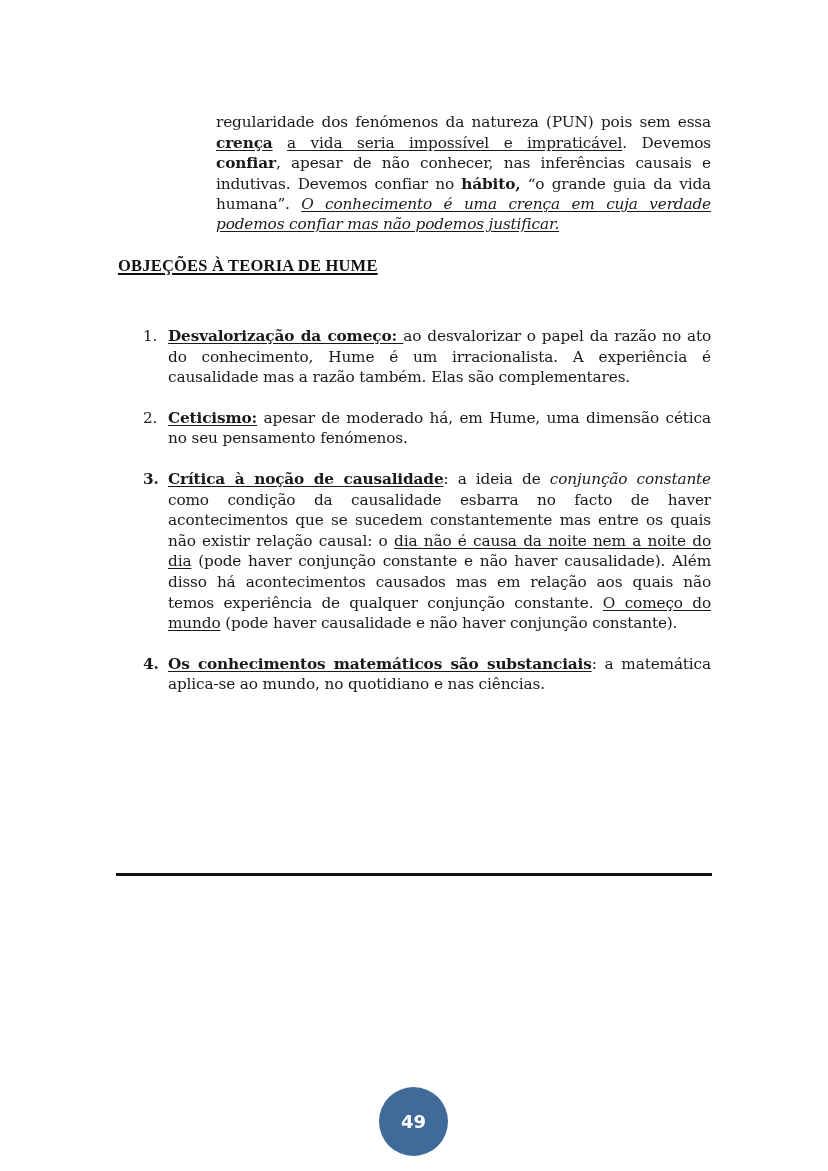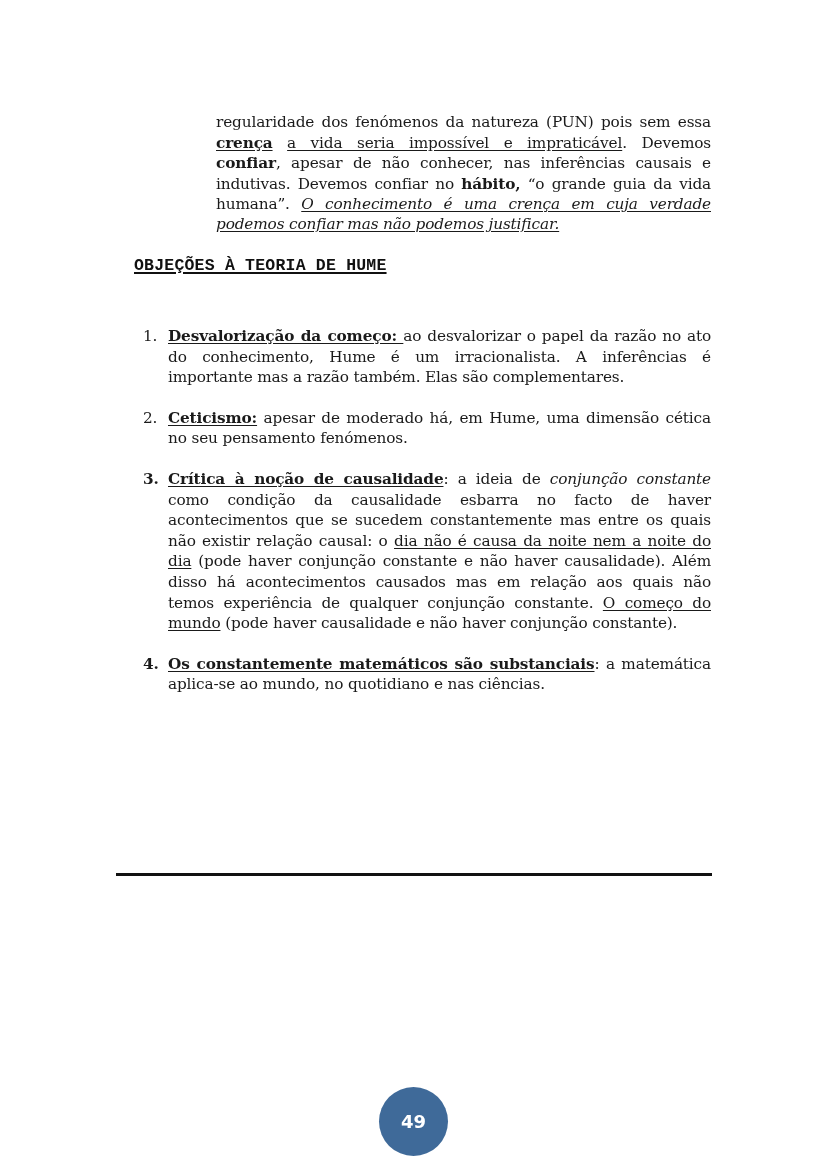--- a/index.html
+++ b/index.html
@@ -30,23 +30,23 @@
       line-height: 20.4px;
       text-align: justify;
       letter-spacing: -0.15px;
     }
     .u { text-decoration: underline; text-underline-offset: 2px; }
     .b { font-weight: bold; }
     .i { font-style: italic; }
 
     .section-heading {
       position: absolute;
-      left: 134px;
+      left: 118px;
       top: 256px;
-      font-family: Liberation Mono, monospace;
+      font-family: Liberation Serif, serif;
       font-weight: bold;
       font-size: 16.5px;
       letter-spacing: 0.2px;
       text-decoration: underline;
       text-decoration-thickness: 2px;
       text-underline-offset: 2px;
       color: #111111;
     }
 
     .objections {
@@ -111,33 +111,33 @@
 
 <div class="page">
 
   <p class="intro-para"><span>regularidade dos fenómenos da natureza (PUN) pois sem essa </span><span class="b u">crença</span><span>  </span><span class="u">a vida seria impossível e impraticável</span><span>. Devemos </span><span class="b">confiar</span><span>, apesar de não conhecer, nas inferências causais e indutivas. Devemos confiar no </span><span class="b">hábito,</span><span> “o grande guia da vida humana”.  </span><span class="i u">O conhecimento é uma crença em cuja verdade podemos confiar mas não podemos justificar.</span></p>
 
   <h2 class="section-heading" style="margin:0;">OBJEÇÕES À TEORIA DE HUME</h2>
 
   <ol class="objections">
     <li class="objection">
       <span class="num">1.</span>
-      <span class="title">Desvalorização da começo: </span><span>ao desvalorizar o papel da razão no ato do conhecimento, Hume é um irracionalista. A inferências é importante mas a  razão também. Elas são complementares.</span>
+      <span class="title">Desvalorização da começo: </span><span>ao desvalorizar o papel da razão no ato do conhecimento, Hume é um irracionalista. A experiência é causalidade mas a  razão também. Elas são complementares.</span>
     </li>
     <li class="objection">
       <span class="num">2.</span>
       <span class="title">Ceticismo:</span><span> apesar de moderado há, em Hume, uma dimensão cética no seu pensamento fenómenos.</span>
     </li>
     <li class="objection">
       <span class="num bold">3.</span>
       <span class="title">Crítica à noção de causalidade</span><span>: a ideia de </span><span class="i">conjunção constante</span><span> como condição da causalidade esbarra no facto de haver acontecimentos que se sucedem constantemente mas entre os quais não existir relação causal: o </span><span class="u">dia não é causa da noite nem a noite do dia</span><span> (pode haver conjunção constante e não haver causalidade). Além disso há acontecimentos causados mas em relação aos quais não temos experiência de qualquer conjunção constante. </span><span class="u">O começo do mundo</span><span> (pode haver causalidade e não haver conjunção constante).</span>
     </li>
     <li class="objection">
       <span class="num bold">4.</span>
-      <span class="title">Os constantemente matemáticos são substanciais</span><span>: a matemática aplica-se ao mundo, no quotidiano e nas ciências.</span>
+      <span class="title">Os conhecimentos matemáticos são substanciais</span><span>: a matemática aplica-se ao mundo, no quotidiano e nas ciências.</span>
     </li>
   </ol>
 
   <div class="rule"></div>
 
   <div class="page-number">
     <span>49</span>
   </div>
 
 </div>

